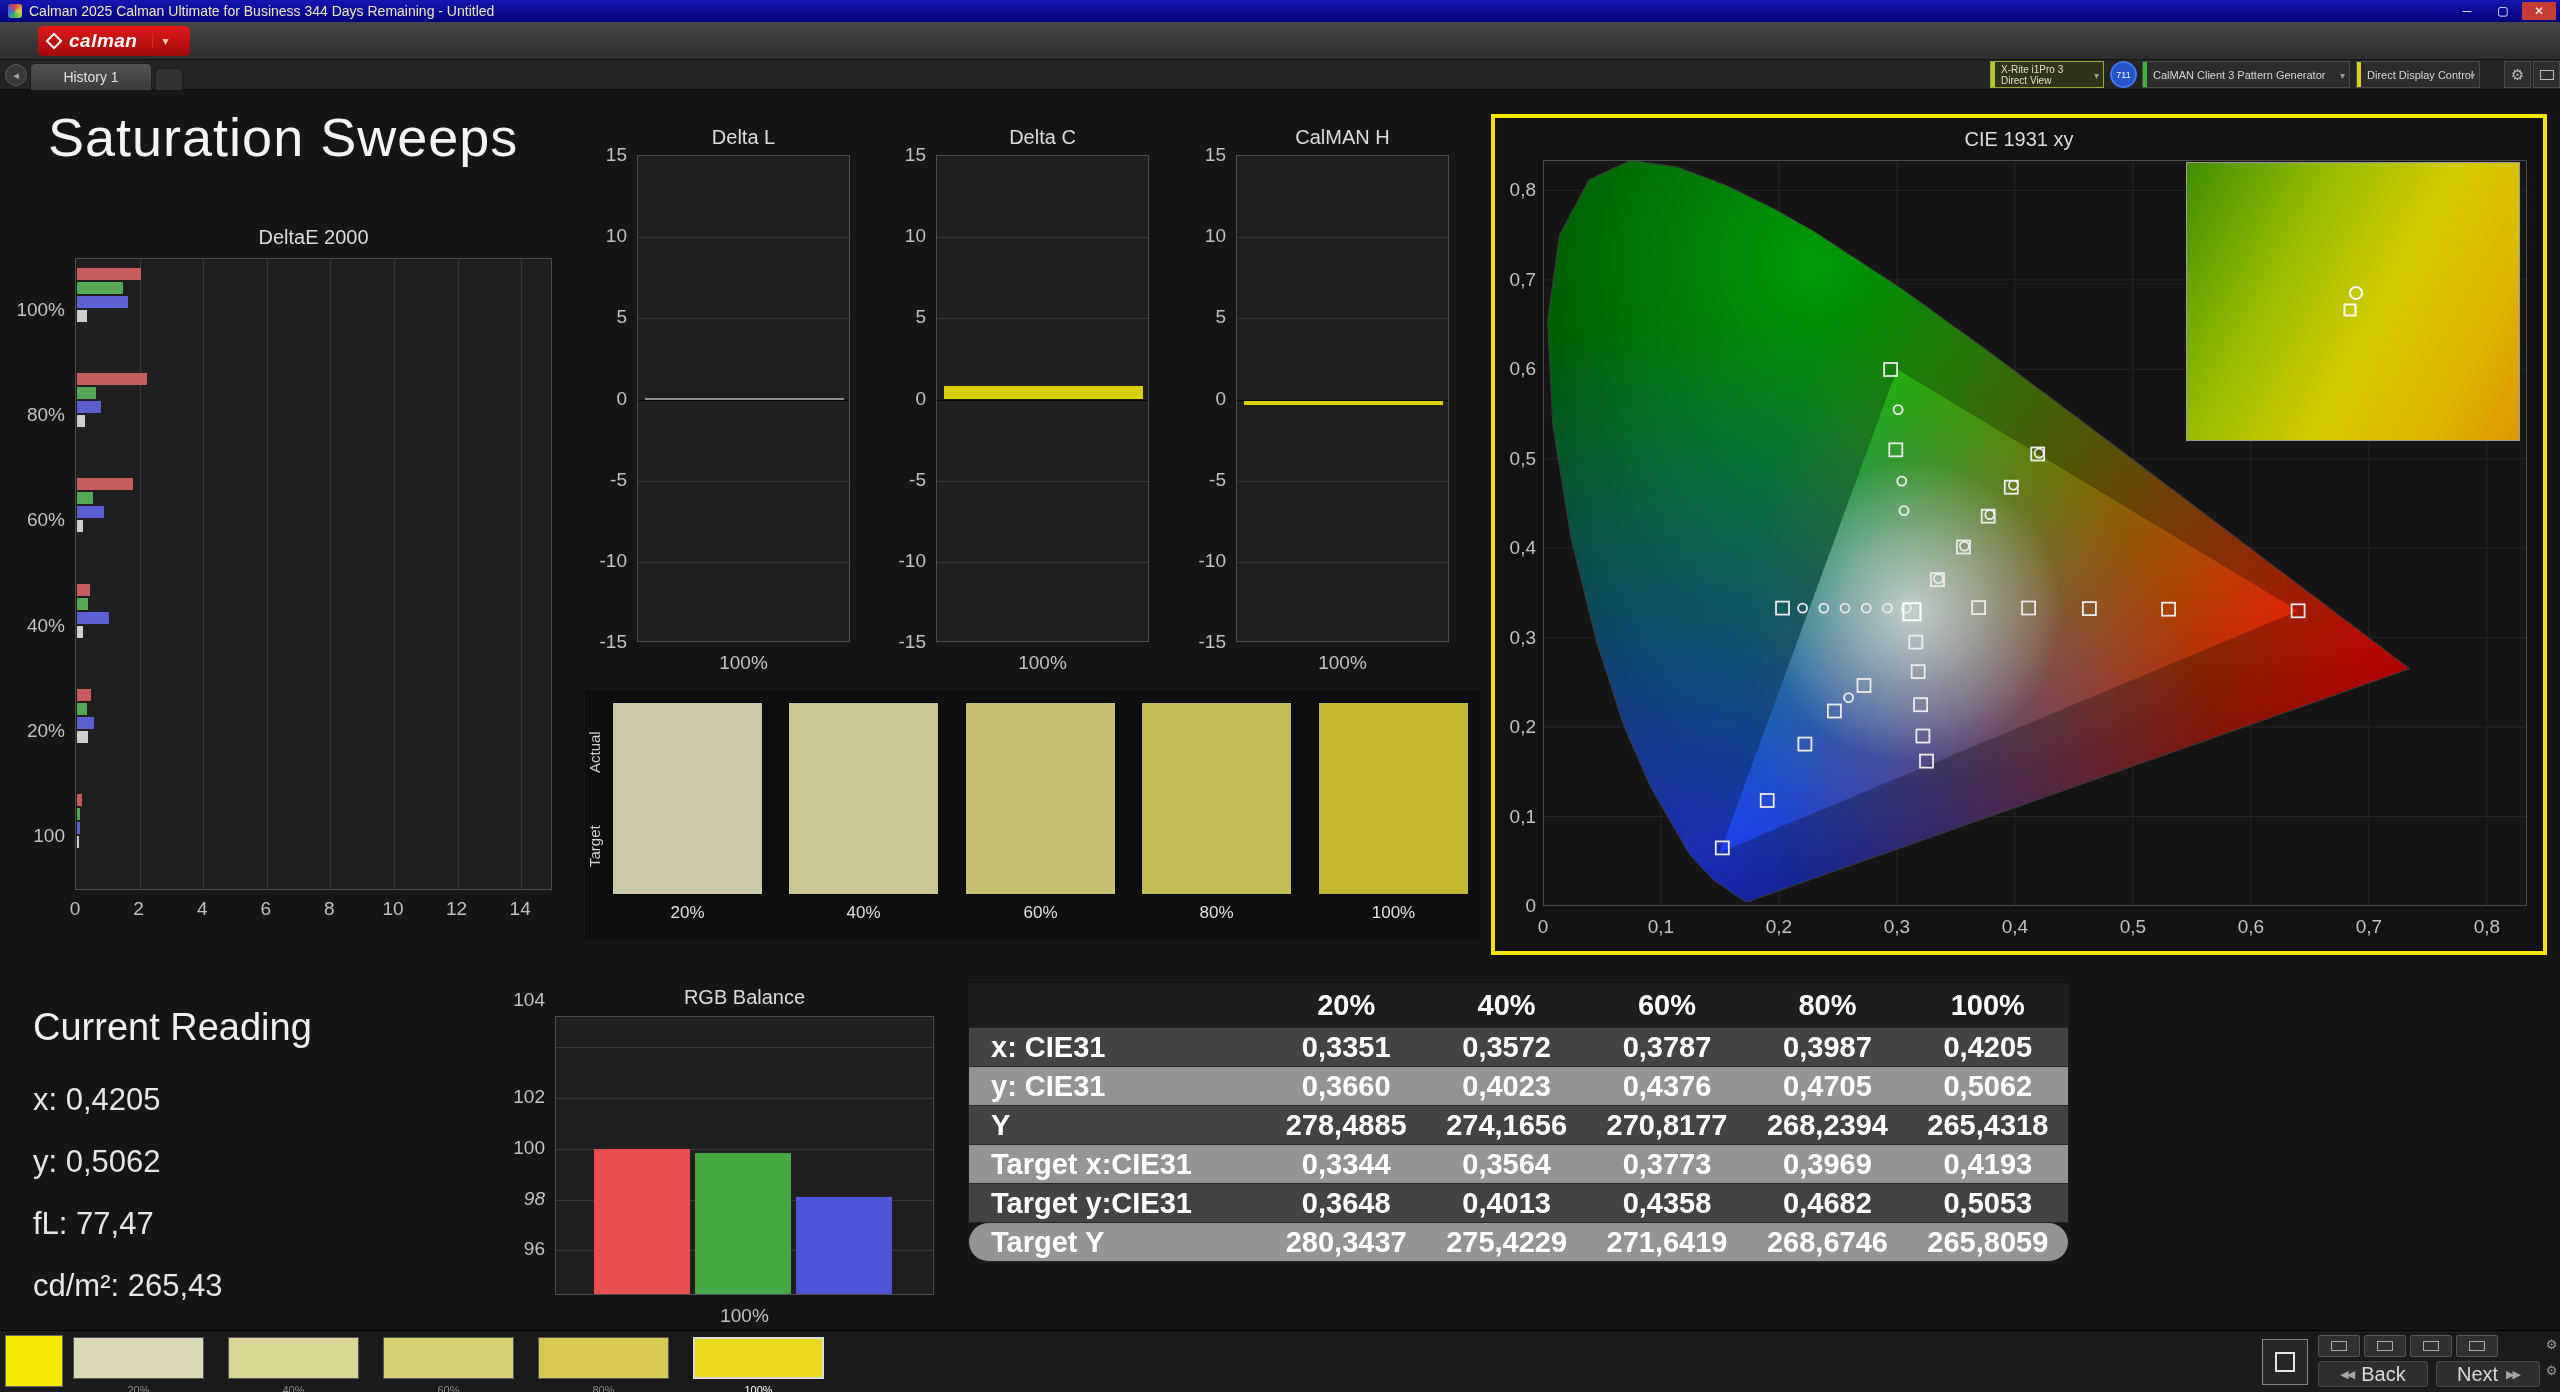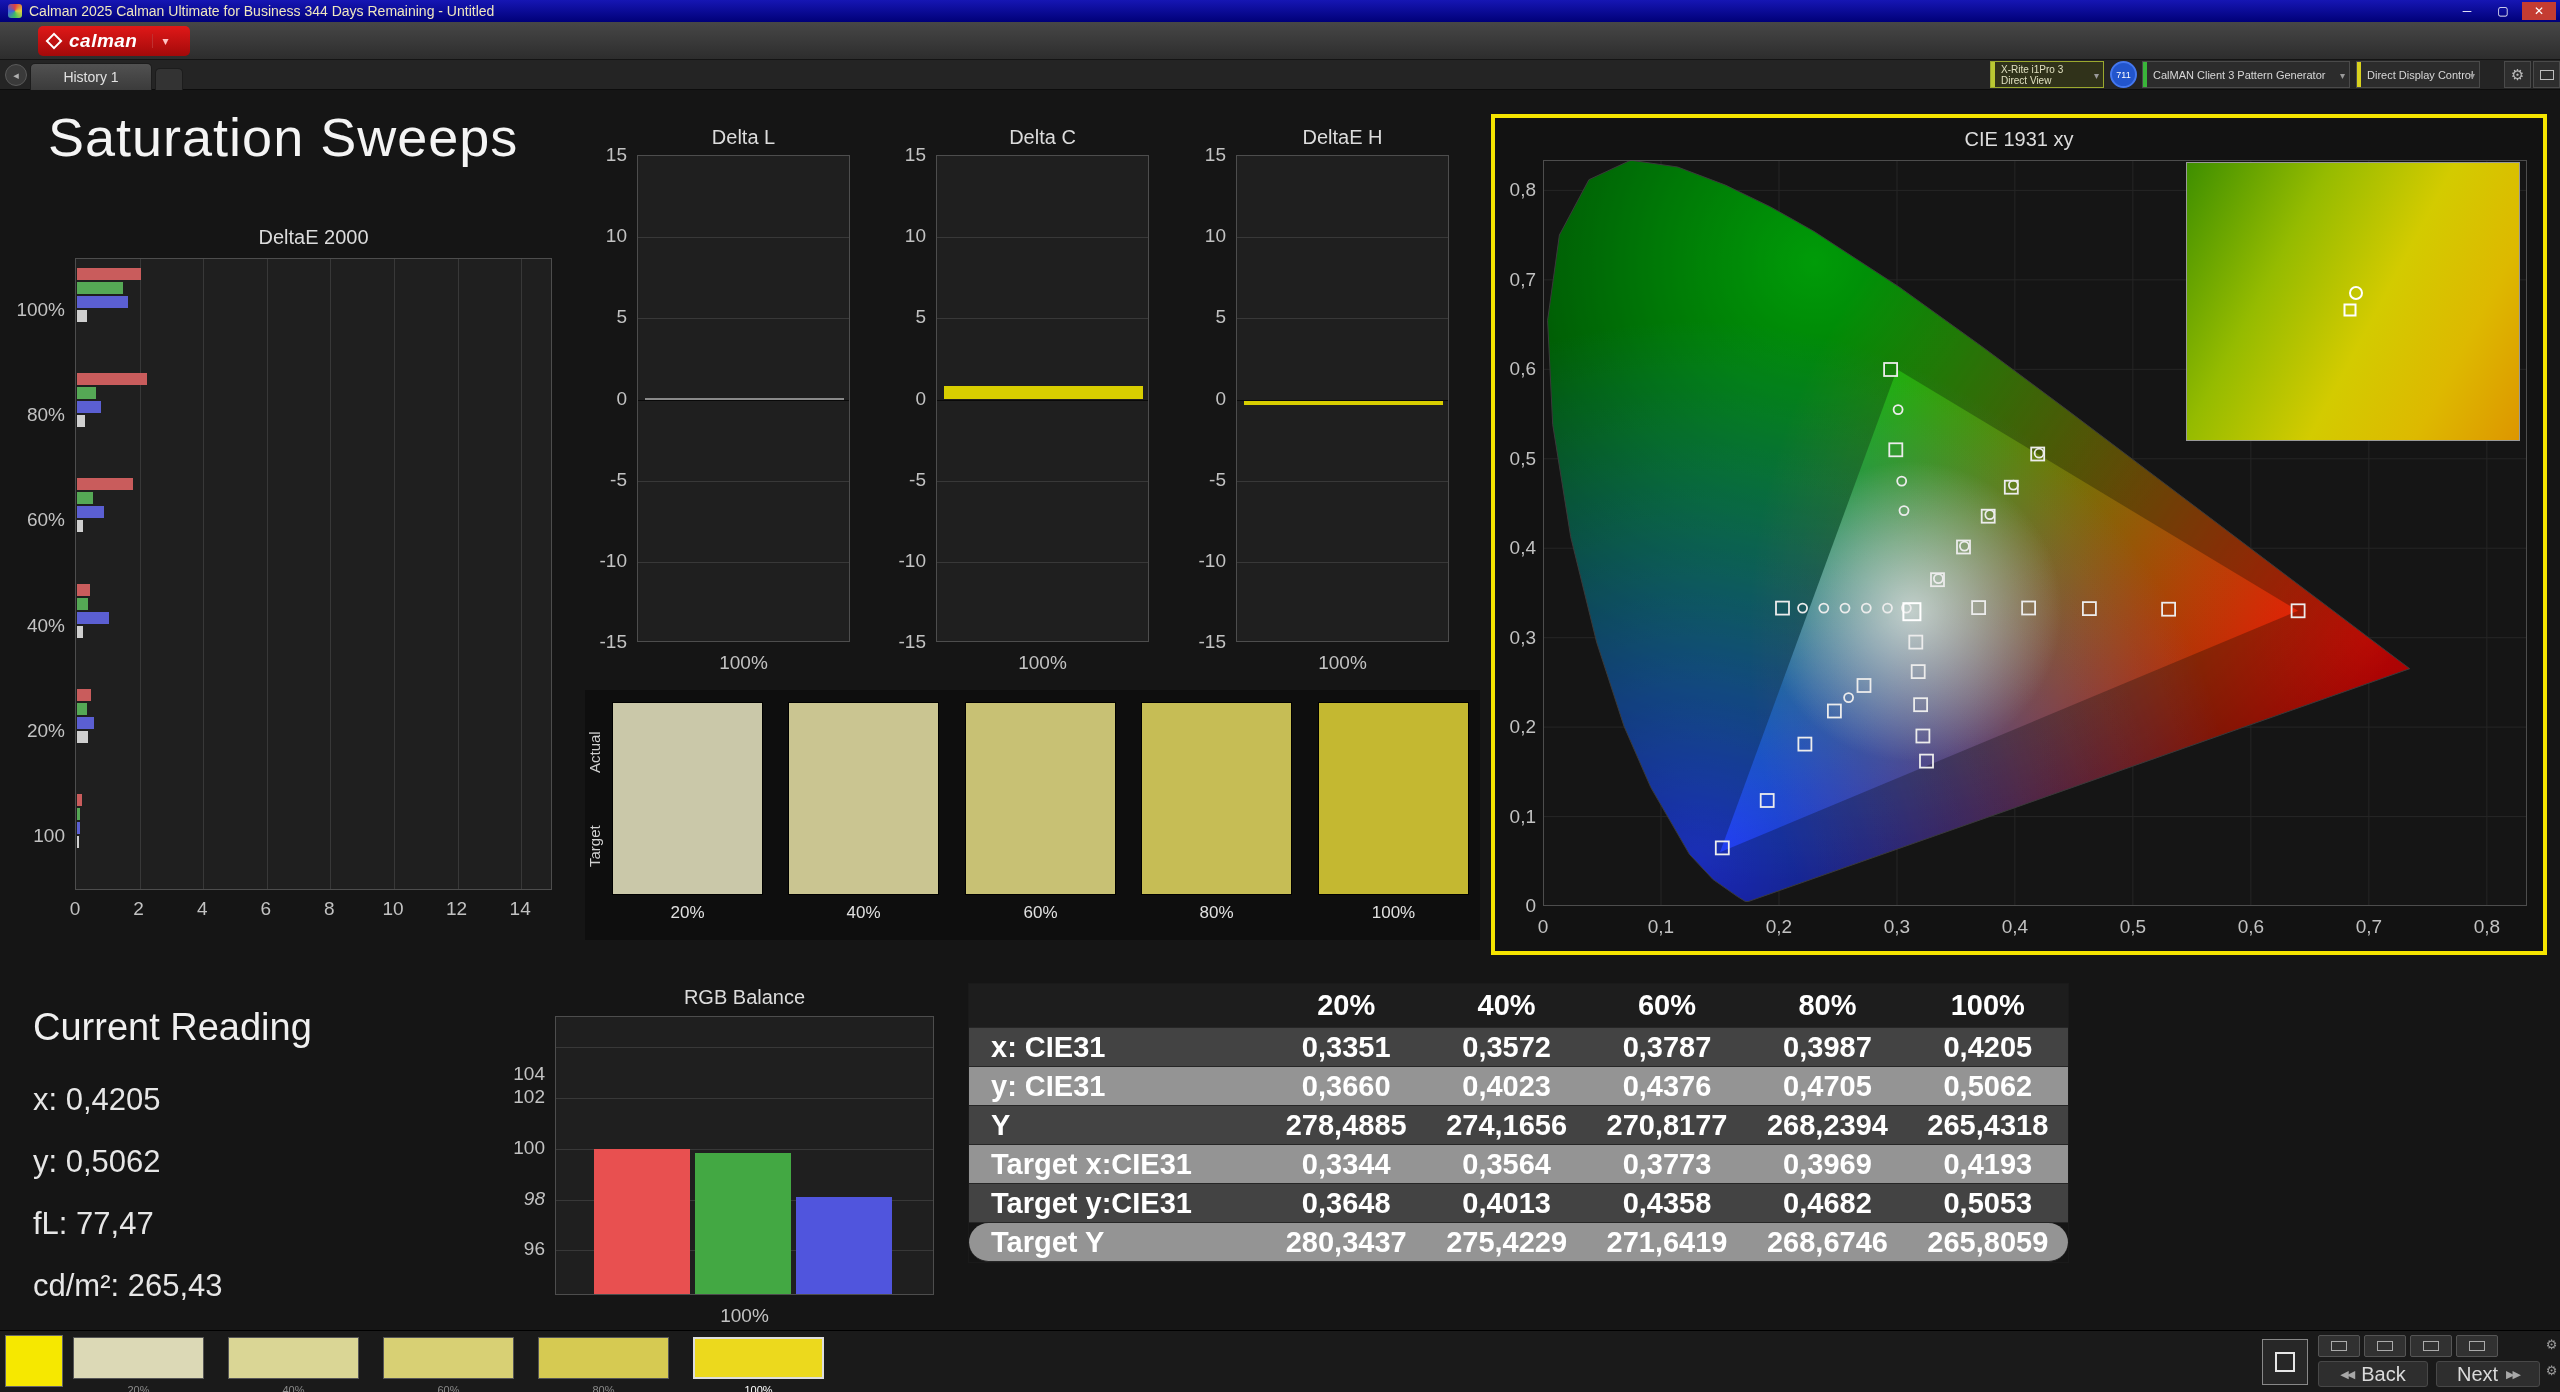--- a/index.html
+++ b/index.html
@@ -164,21 +164,21 @@
   <div class="toolbtn" id="gear-btn">⚙</div>
   <div class="toolbtn" id="monitor-btn">
     <span class="monitor-glyph"></span>
   </div>
 
   <div id="page-title">Saturation Sweeps</div>
 
   <div class="chart-title" id="deltae-title">DeltaE 2000</div>
   <div class="chart-title" id="deltaL-title">Delta L</div>
   <div class="chart-title" id="deltaC-title">Delta C</div>
-  <div class="chart-title" id="deltaH-title">DeltaE H</div>
+  <div class="chart-title" id="deltaH-title">CalMAN H</div>
   <div class="chart-title" id="rgb-title">RGB Balance</div>
 
   <div id="swatch-panel"></div>
   <div class="rot-label" style="left:586px;top:706px;height:92px">Actual</div>
   <div class="rot-label" style="left:586px;top:800px;height:92px">Target</div>
 
   <div id="cie-panel">
     <div class="chart-title" id="cie-title">CIE 1931 xy</div>
     <div id="cie-plot-host"><svg width="984" height="746">
           <defs>
@@ -471,21 +471,21 @@
     <div class="plot" style="position: absolute; left: 555px; top: 1016px; width: 379px; height: 279px;">
       <div class="hgrid" style="position: absolute; left: 0px; top: 30.4364px; width: 377px; height: 1px;"></div>
       <div class="hgrid" style="position: absolute; left: 0px; top: 81.1636px; width: 377px; height: 1px;"></div>
       <div class="hgrid" style="position: absolute; left: 0px; top: 131.891px; width: 377px; height: 1px;"></div>
       <div class="hgrid" style="position: absolute; left: 0px; top: 182.618px; width: 377px; height: 1px;"></div>
       <div class="hgrid" style="position: absolute; left: 0px; top: 233.345px; width: 377px; height: 1px;"></div>
       <div class="vbar" style="position: absolute; left: 38px; top: 131.891px; width: 96px; height: 145.109px; background: rgb(232, 80, 80);"></div>
       <div class="vbar" style="position: absolute; left: 139px; top: 135.695px; width: 96px; height: 141.305px; background: rgb(67, 168, 67);"></div>
       <div class="vbar" style="position: absolute; left: 240px; top: 180.082px; width: 96px; height: 96.9182px; background: rgb(80, 85, 221);"></div>
     </div>
-    <div class="tick" style="position: absolute; left: 495px; top: 1063px; width: 50px; text-align: right;">104</div>
+    <div class="tick" style="position: absolute; left: 495px; top: 989px; width: 50px; text-align: right;">104</div>
     <div class="tick" style="position: absolute; left: 495px; top: 1086.16px; width: 50px; text-align: right;">102</div>
     <div class="tick" style="position: absolute; left: 495px; top: 1136.89px; width: 50px; text-align: right;">100</div>
     <div class="tick" style="position: absolute; left: 495px; top: 1187.62px; width: 50px; text-align: right; font-style: italic;">98</div>
     <div class="tick" style="position: absolute; left: 495px; top: 1238.35px; width: 50px; text-align: right;">96</div>
     <div class="tick" style="position: absolute; left: 555px; top: 1305px; width: 379px; text-align: center;">100%</div>
     <div class="tick" style="position: absolute; left: 1494px; top: 895px; width: 42px; text-align: right;">0</div>
     <div class="tick" style="position: absolute; left: 1494px; top: 805.552px; width: 42px; text-align: right;">0,1</div>
     <div class="tick" style="position: absolute; left: 1494px; top: 716.103px; width: 42px; text-align: right;">0,2</div>
     <div class="tick" style="position: absolute; left: 1494px; top: 626.655px; width: 42px; text-align: right;">0,3</div>
     <div class="tick" style="position: absolute; left: 1494px; top: 537.206px; width: 42px; text-align: right;">0,4</div>

